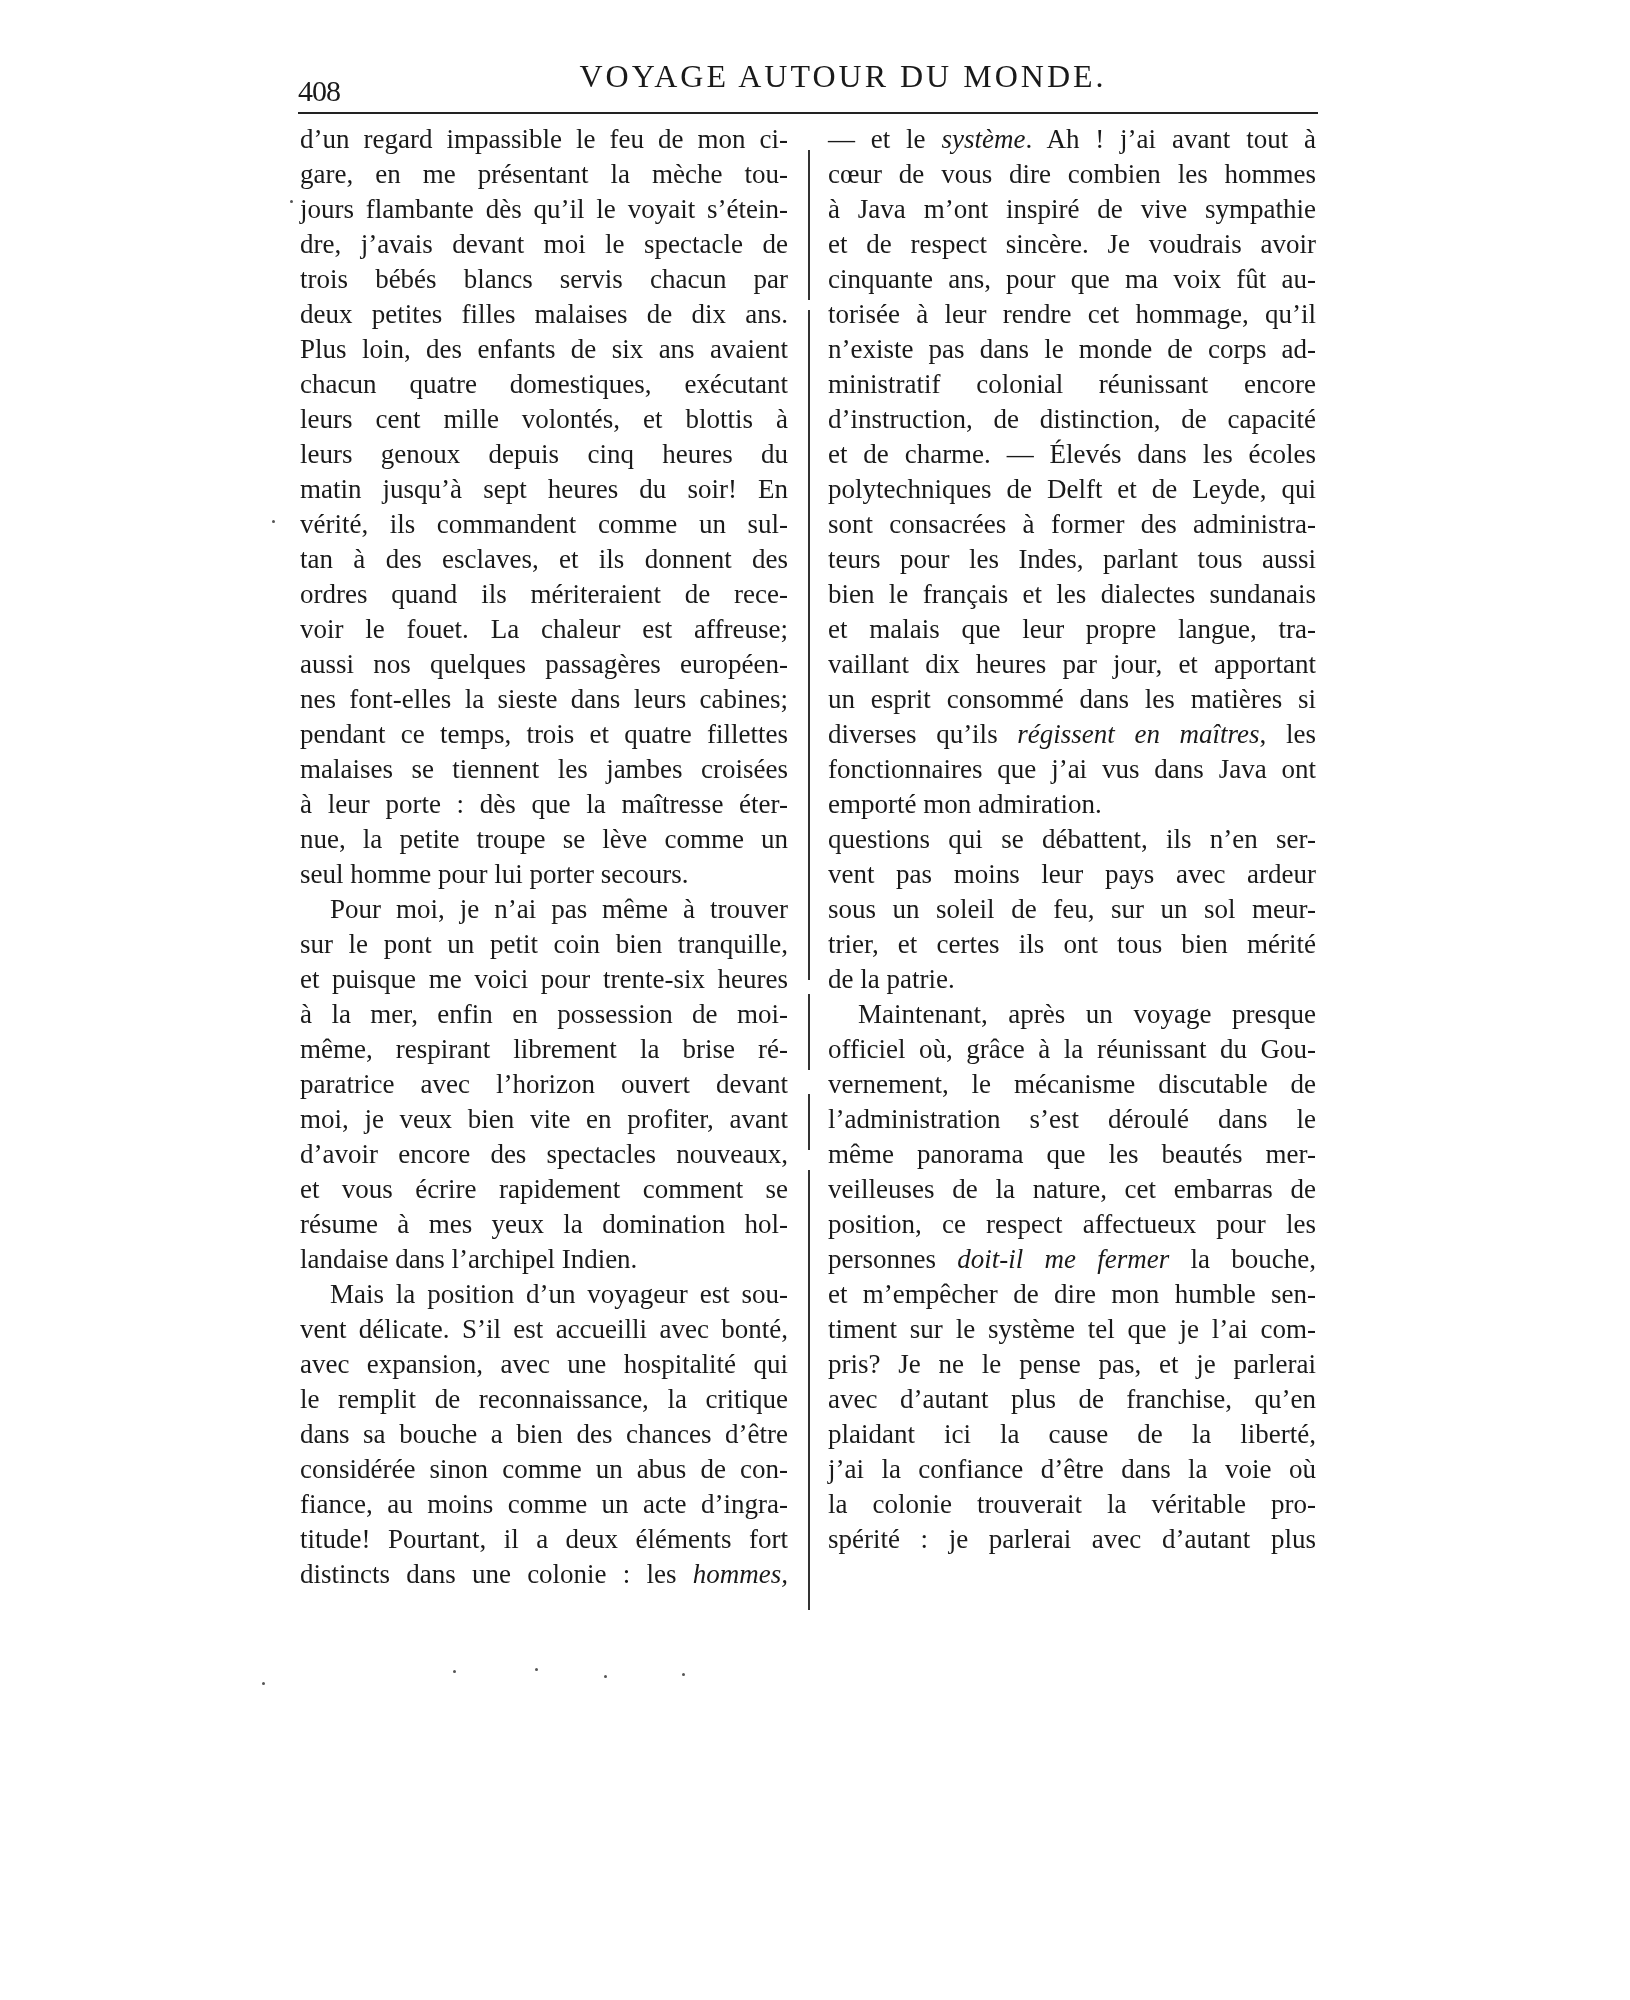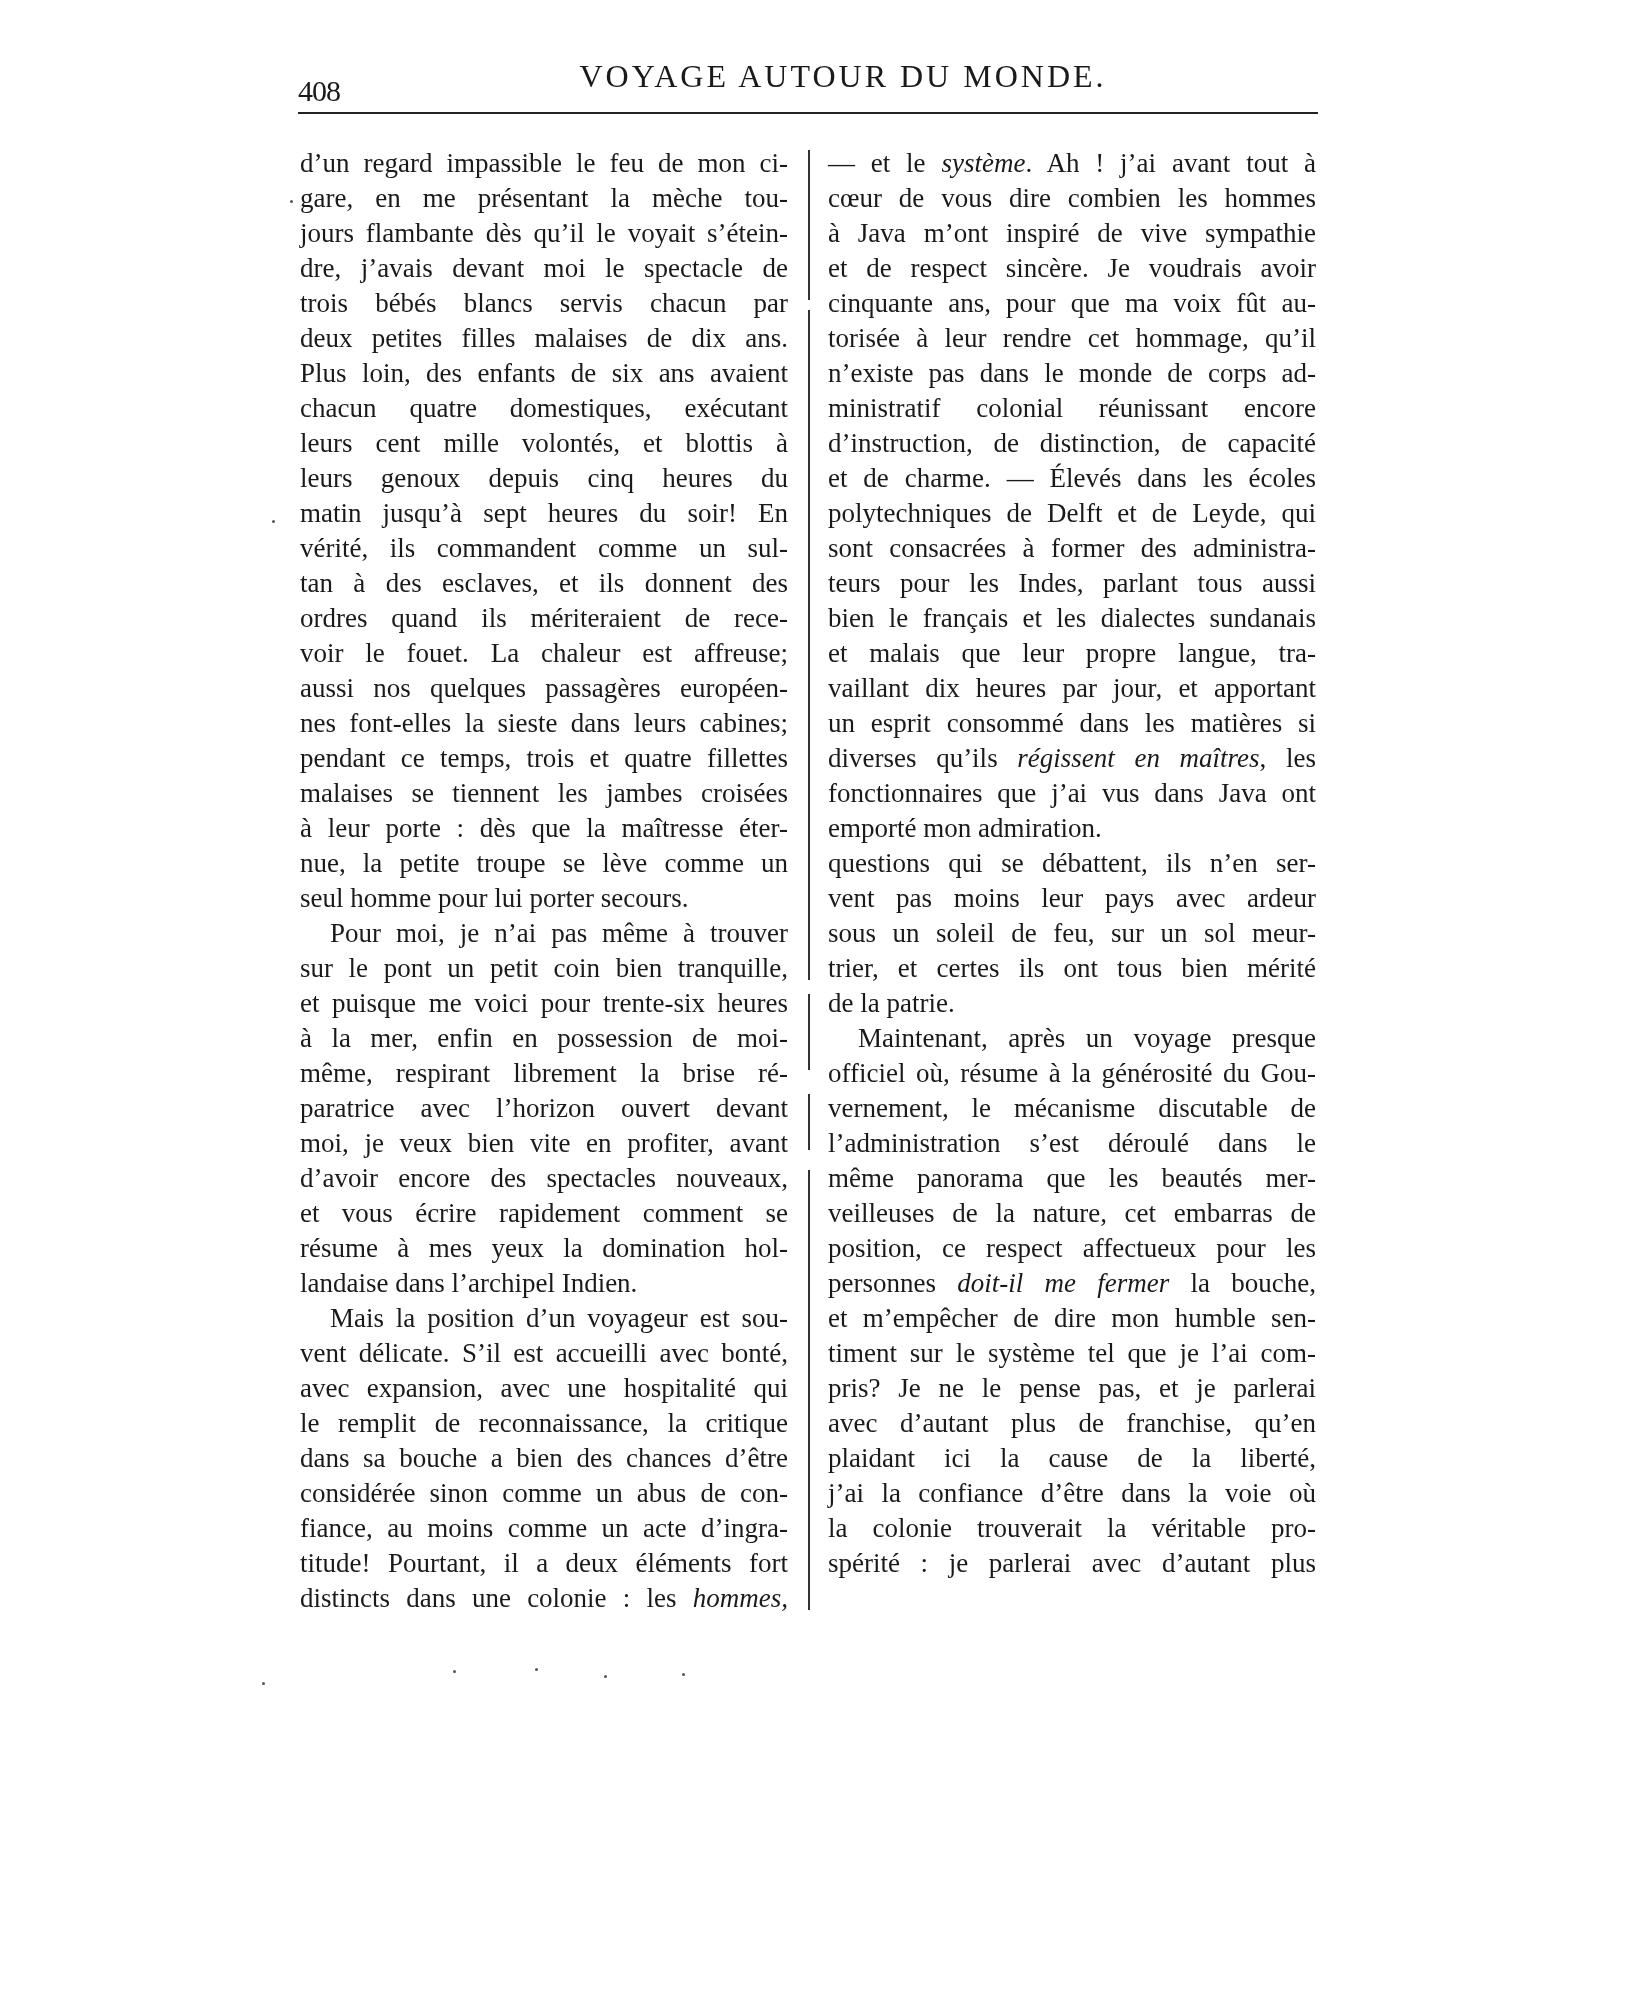--- a/index.html
+++ b/index.html
@@ -5,21 +5,21 @@
   html, body { margin: 0; padding: 0; background: #ffffff; }
   body { width: 1630px; height: 2000px; position: relative; overflow: hidden;
          font-family: "Liberation Serif", "DejaVu Serif", serif; color: #1a1a1a; }
   .page { position: absolute; left: 0; top: 0; width: 1630px; height: 2000px; }
   .running-head { position: absolute; left: 298px; top: 58px; width: 1020px; height: 40px; }
   .page-number { position: absolute; left: 0; top: 16px; font-size: 30px; letter-spacing: -1px; }
   .running-title { position: absolute; left: 0; right: 0; top: 0; text-align: center;
                    font-size: 32px; letter-spacing: 3px; padding-left: 70px; }
   .head-rule { position: absolute; left: 298px; top: 112px; width: 1020px; height: 0;
                border-top: 2px solid #222; }
-  .column { position: absolute; top: 146px; width: 488px; font-size: 27px; line-height: 35px;
+  .column { position: absolute; top: 122px; width: 488px; font-size: 27px; line-height: 35px;
             text-align: justify; }
   .col-left { left: 300px; }
   .col-right { left: 828px; width: 488px; }
   .column .ln { display: block; text-align: justify; text-align-last: justify; white-space: nowrap; height: 35px; }
   .column .ln.last { text-align-last: left; }
   .column .ln.indent { padding-left: 30px; }
   .divider { position: absolute; left: 808px; top: 150px; width: 0; height: 1460px;
              border-left: 2px solid #333; }
   .divider-gap { position: absolute; left: 805px; width: 8px; background: #fff; }
   em { font-style: italic; }
@@ -107,21 +107,21 @@
     <span class="ln">un esprit consommé dans les matières si</span>
     <span class="ln"><span>diverses qu’ils </span><em>régissent en maîtres</em><span>, les</span></span>
     <span class="ln">fonctionnaires que j’ai vus dans Java ont</span>
     <span class="ln last">emporté mon admiration.</span>
     <span class="ln">questions qui se débattent, ils n’en ser-</span>
     <span class="ln">vent pas moins leur pays avec ardeur</span>
     <span class="ln">sous un soleil de feu, sur un sol meur-</span>
     <span class="ln">trier, et certes ils ont tous bien mérité</span>
     <span class="ln last">de la patrie.</span>
     <span class="ln indent">Maintenant, après un voyage presque</span>
-    <span class="ln">officiel où, résume à la générosité du Gou-</span>
+    <span class="ln">officiel où, grâce à la réunissant du Gou-</span>
     <span class="ln">vernement, le mécanisme discutable de</span>
     <span class="ln">l’administration s’est déroulé dans le</span>
     <span class="ln">même panorama que les beautés mer-</span>
     <span class="ln">veilleuses de la nature, cet embarras de</span>
     <span class="ln">position, ce respect affectueux pour les</span>
     <span class="ln"><span>personnes </span><em>doit-il me fermer</em><span> la bouche,</span></span>
     <span class="ln">et m’empêcher de dire mon humble sen-</span>
     <span class="ln">timent sur le système tel que je l’ai com-</span>
     <span class="ln">pris? Je ne le pense pas, et je parlerai</span>
     <span class="ln">avec d’autant plus de franchise, qu’en</span>

